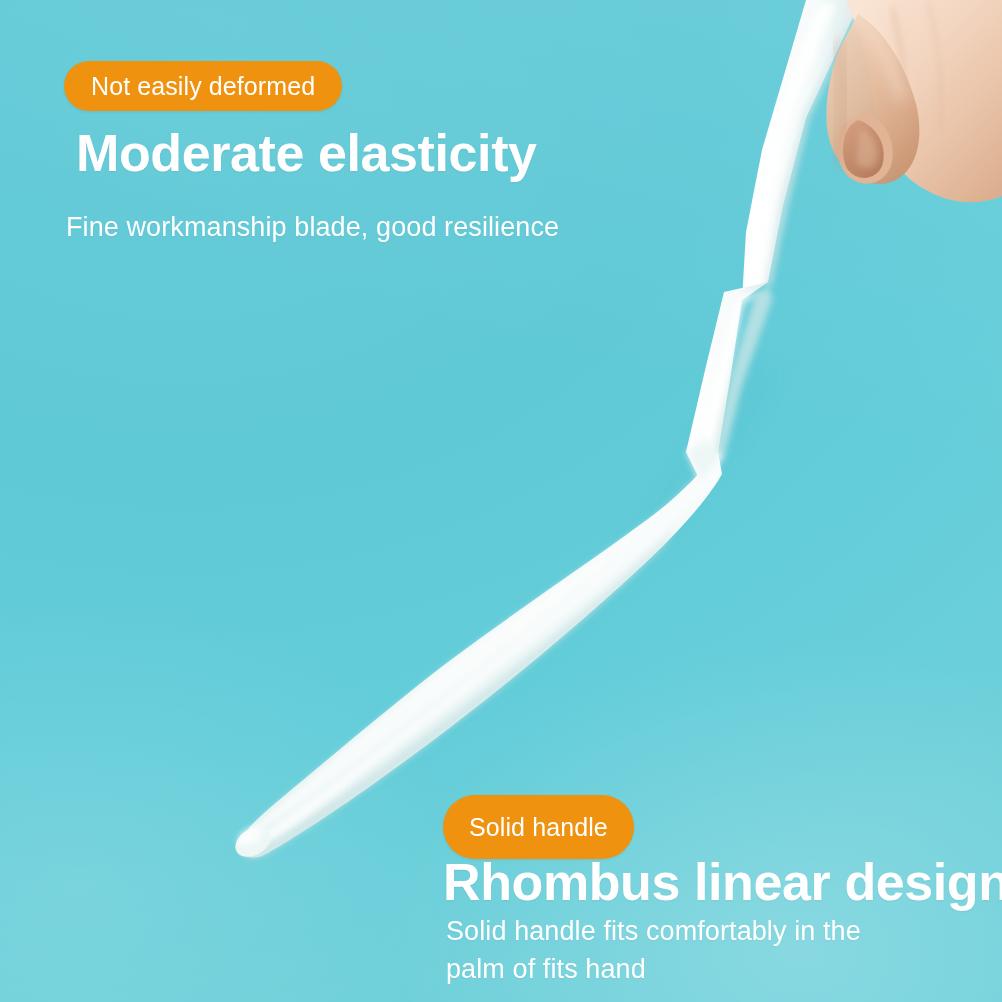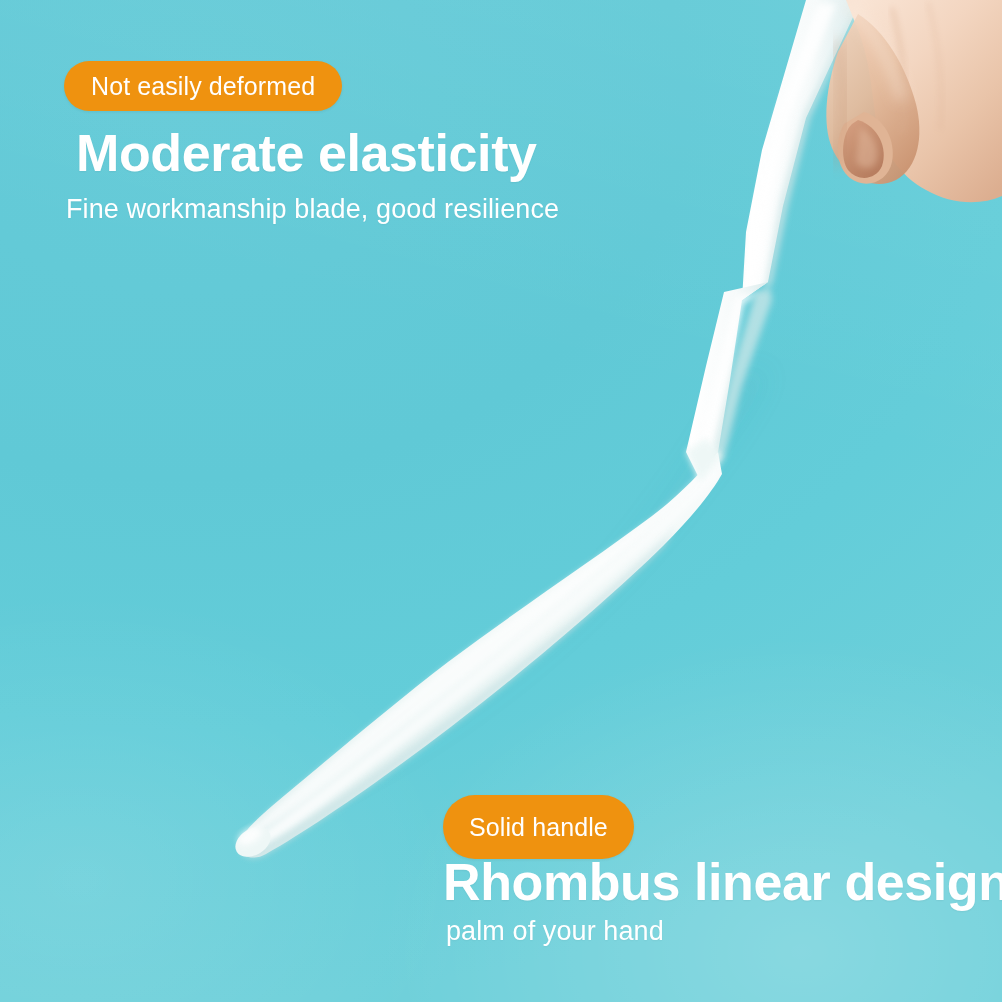--- a/index.html
+++ b/index.html
@@ -82,21 +82,21 @@
 
   .subline {
     position: absolute;
     color: #ffffff;
     font-size: 27px;
     font-weight: 400;
     line-height: 1.42;
     letter-spacing: 0.1px;
     text-shadow: 0 1px 2px rgba(0,0,0,0.04);
   }
-  #subline-top { left: 66px; top: 190px; white-space: nowrap; }
+  #subline-top { left: 66px; top: 208px; white-space: nowrap; }
   #subline-bottom { left: 446px; top: 912px; width: 500px; }
   #subline-bottom .l2 { display: block; }
 </style>
 </head>
 <body>
 
 <div id="stage">
 
   <div class="bg"></div>
   <div class="bg-sheen"></div>
@@ -259,16 +259,17 @@
 
   <div class="headline" id="headline-top">Moderate elasticity</div>
 
   <div class="subline" id="subline-top">Fine workmanship blade, good resilience</div>
 
   <div class="badge" id="badge-bottom">Solid handle</div>
 
   <div class="headline" id="headline-bottom">Rhombus linear design</div>
 
   <div class="subline" id="subline-bottom">
-    <span class="l2">palm of your hand</span>
+    <span class="l1">Solid handle fits comfortably in the</span>
+    <span class="l2">palm of fits hand</span>
   </div>
 
 </div>
 
 </body></html>

